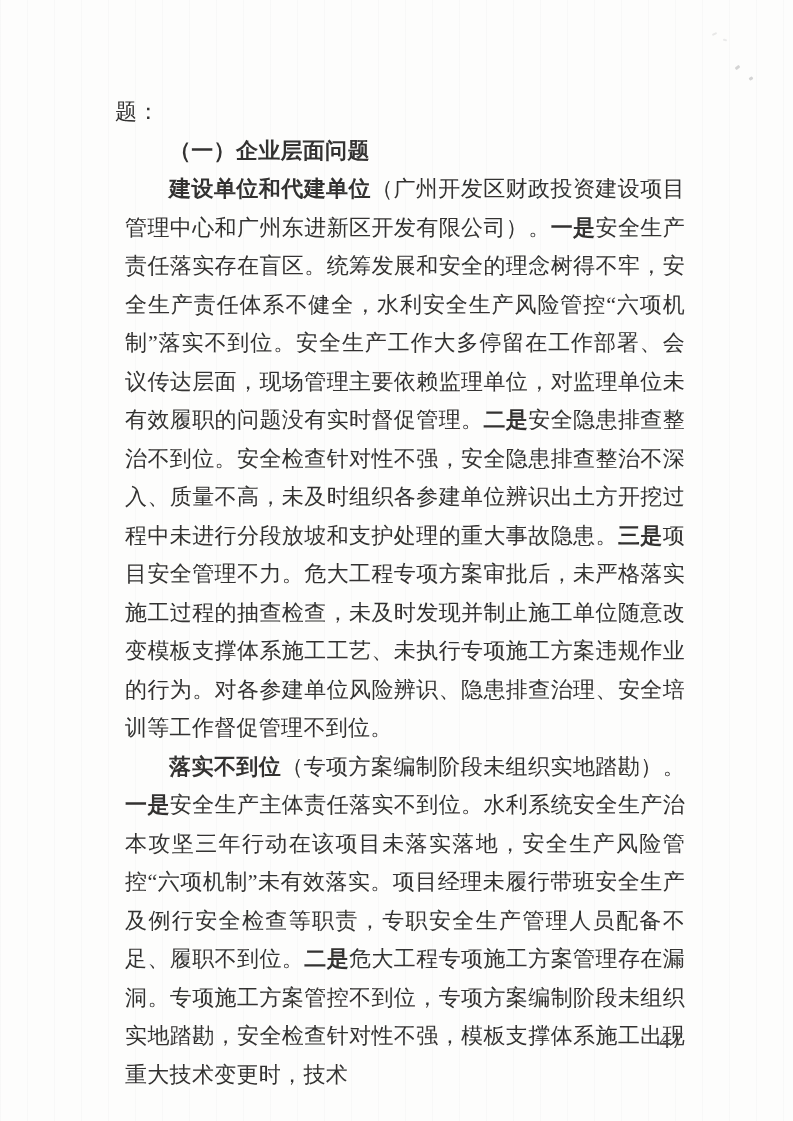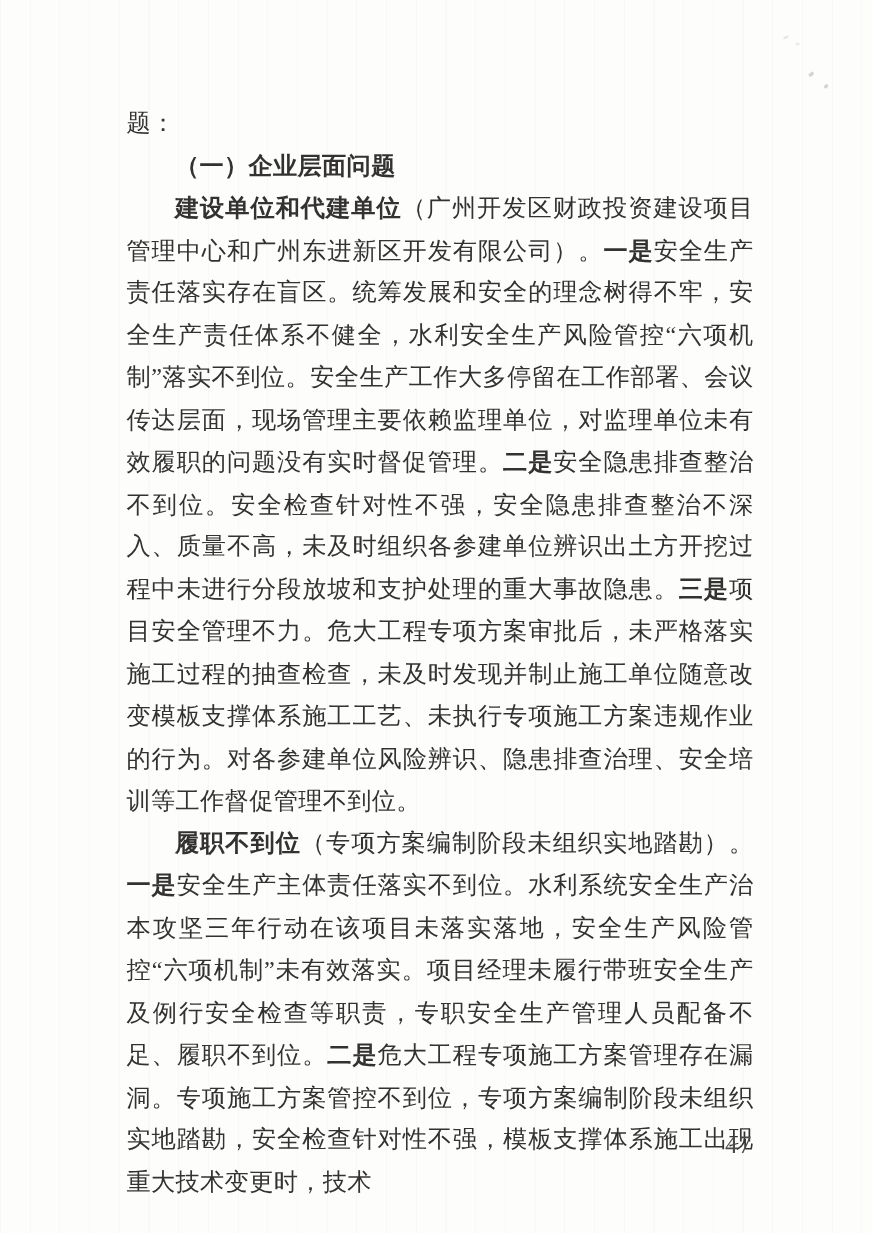--- a/index.html
+++ b/index.html
@@ -32,20 +32,21 @@
     line-height: 38.5px;
   }
   .content p {
     margin: 0;
     text-align: justify;
     text-justify: inter-ideograph;
     letter-spacing: 0.3px;
   }
   .content p.indent {
     text-indent: 44px;
+    margin-left: 10px;
   }
   .seg-bold {
     font-family: "Liberation Sans", "DejaVu Sans", sans-serif;
     font-weight: 700;
   }
   .page-number {
     position: absolute;
     left: 659px;
     top: 1028px;
     font-size: 23px;
@@ -70,18 +71,18 @@
 
   <div class="scan-artifact speck-1"></div>
   <div class="scan-artifact speck-2"></div>
   <div class="scan-artifact speck-3"></div>
   <div class="scan-artifact speck-4"></div>
 
   <div class="content">
       <p><span>题：</span></p>
       <p class="indent"><span class="seg-bold">（一）企业层面问题</span></p>
       <p class="indent"><span class="seg-bold">建设单位和代建单位</span><span>（广州开发区财政投资建设项目管理中心和广州东进新区开发有限公司）。</span><span class="seg-bold">一是</span><span>安全生产责任落实存在盲区。统筹发展和安全的理念树得不牢，安全生产责任体系不健全，水利安全生产风险管控“六项机制”落实不到位。安全生产工作大多停留在工作部署、会议传达层面，现场管理主要依赖监理单位，对监理单位未有效履职的问题没有实时督促管理。</span><span class="seg-bold">二是</span><span>安全隐患排查整治不到位。安全检查针对性不强，安全隐患排查整治不深入、质量不高，未及时组织各参建单位辨识出土方开挖过程中未进行分段放坡和支护处理的重大事故隐患。</span><span class="seg-bold">三是</span><span>项目安全管理不力。危大工程专项方案审批后，未严格落实施工过程的抽查检查，未及时发现并制止施工单位随意改变模板支撑体系施工工艺、未执行专项施工方案违规作业的行为。对各参建单位风险辨识、隐患排查治理、安全培训等工作督促管理不到位。</span></p>
-      <p class="indent"><span class="seg-bold">履职不到位</span><span>（专项方案编制阶段未组织实地踏勘）。</span><span class="seg-bold">一是</span><span>安全生产主体责任落实不到位。水利系统安全生产治本攻坚三年行动在该项目未落实落地，安全生产风险管控“六项机制”未有效落实。项目经理未履行带班安全生产及例行安全检查等职责，专职安全生产管理人员配备不足、履职不到位。</span><span class="seg-bold">二是</span><span>危大工程专项施工方案管理存在漏洞。专项施工方案管控不到位，专项方案编制阶段未组织实地踏勘，安全检查针对性不强，模板支撑体系施工出现重大技术变更时，技术</span></p>
+      <p class="indent"><span class="seg-bold">落实不到位</span><span>（专项方案编制阶段未组织实地踏勘）。</span><span class="seg-bold">一是</span><span>安全生产主体责任落实不到位。水利系统安全生产治本攻坚三年行动在该项目未落实落地，安全生产风险管控“六项机制”未有效落实。项目经理未履行带班安全生产及例行安全检查等职责，专职安全生产管理人员配备不足、履职不到位。</span><span class="seg-bold">二是</span><span>危大工程专项施工方案管理存在漏洞。专项施工方案管控不到位，专项方案编制阶段未组织实地踏勘，安全检查针对性不强，模板支撑体系施工出现重大技术变更时，技术</span></p>
     </div>
 
   <div class="page-number">47</div>
 
 </div>
 
 </body></html>

